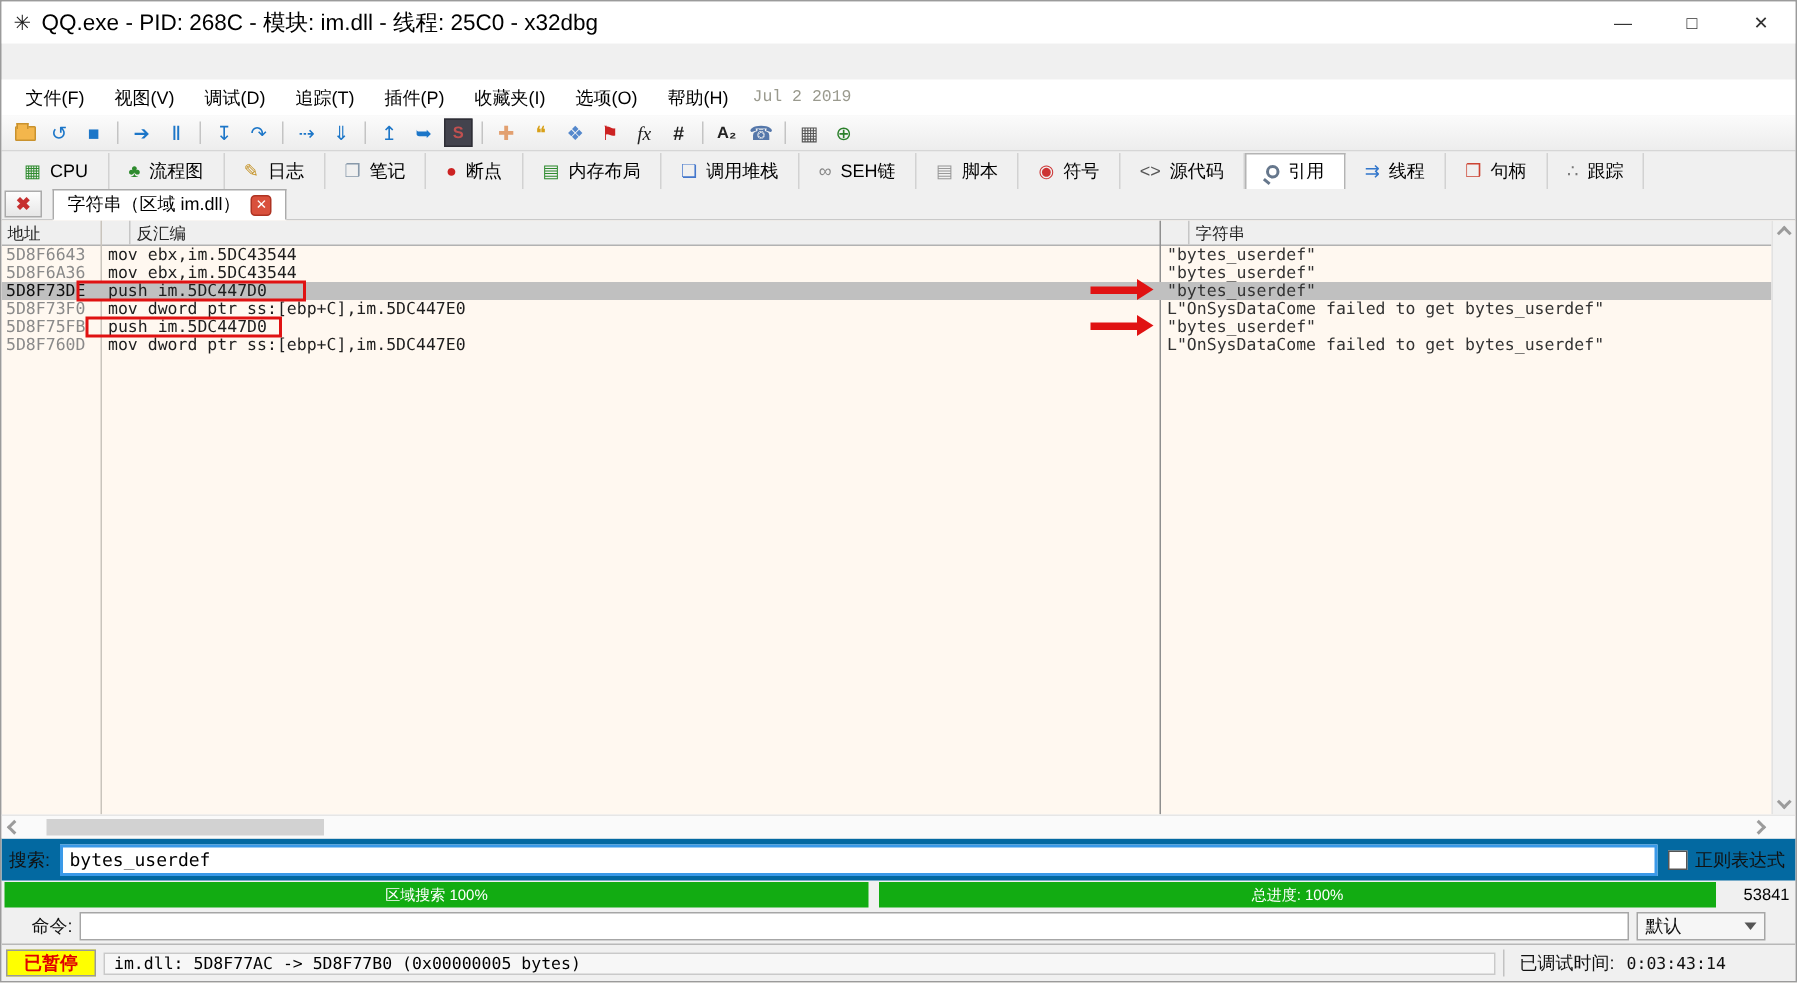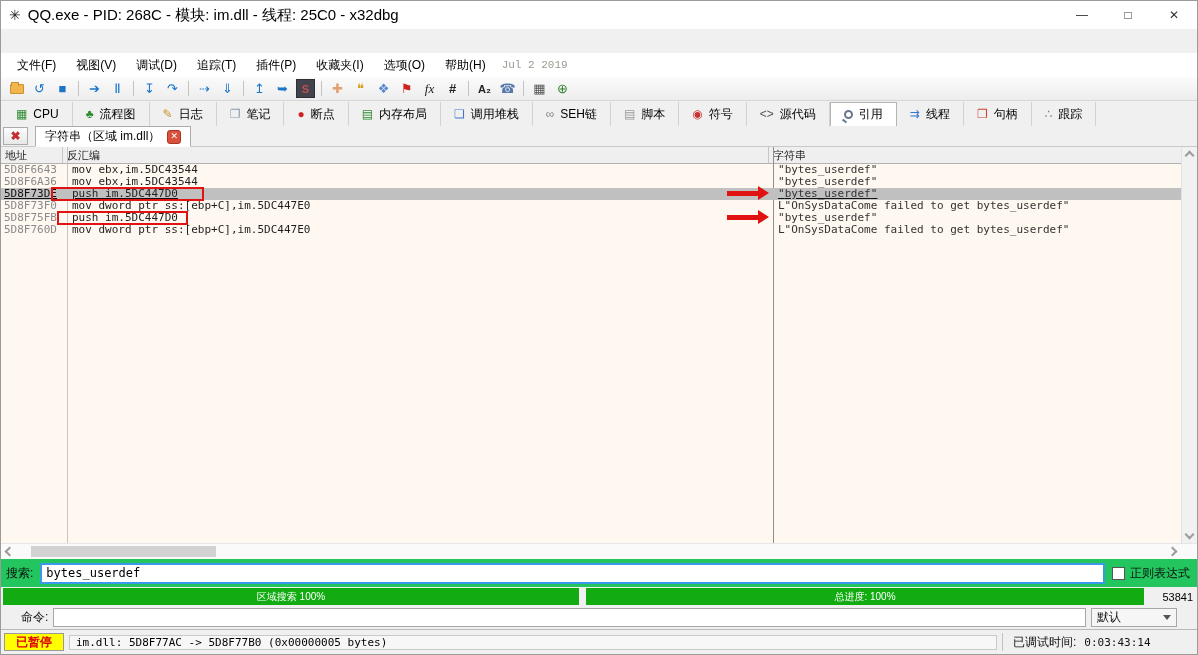--- a/index.html
+++ b/index.html
@@ -39,46 +39,46 @@
   .css-mag:after{content:""; position:absolute; width:5px; height:2px; background:#66778C; transform:rotate(40deg); left:-4px; top:8px;}
   .tabrow2{height:21px; background:#F0F0F0; display:flex; align-items:stretch; padding:0 0 0 2px; flex:none; border-bottom:1px solid #C9C9C9;}
   .closeall-btn{width:25px; margin:1px 2px 1px 0; border:1px solid #ABABAB; background:linear-gradient(#FDFDFD,#E7E7E7); color:#C62F2F; font-weight:bold; display:flex; align-items:center; justify-content:center; font-size:12px;}
   .doc-tab{background:#FFFFFF; border:1px solid #ABABAB; border-bottom:1px solid #FFFFFF; margin-left:5px; margin-bottom:-1px; padding:0 9px; display:flex; align-items:center; gap:7px;}
   .doc-tab-label{color:#000;}
   .doc-close{width:14px; height:14px; background:#D9503C; border:1px solid #AE3322; border-radius:3px; color:#FFF; font-size:9px; line-height:1; display:flex; align-items:center; justify-content:center;}
   
   .table-area{flex:1; position:relative; background:#FFF8F0; font-family:"DejaVu Sans Mono","Liberation Mono",monospace; font-size:11px; overflow:hidden;}
   .tbl-header{position:absolute; top:0; left:0; right:16px; height:17px; background:#EFEFEF; border-bottom:1px solid #B2B2B2; display:flex; font-family:"Liberation Sans",sans-serif; font-size:11px; color:#222;}
   .hcell{display:flex; align-items:center; padding-left:4px; border-right:1px solid #C6C6C6; height:100%;}
-  .hc-addr{width:62px;} .hc-dis{width:706px;} .hc-str{flex:1; border-right:none;}
+  .hc-addr{width:86px;} .hc-dis{width:706px;} .hc-str{flex:1; border-right:none;}
   .vline{position:absolute; top:0; bottom:16px; width:1px;}
   .vline1{left:66px; background:#C9C4BC;}
   .vline2{left:772px; background:#8F8F8F;}
   .rows{position:absolute; top:17px; left:0; right:16px;}
   .trow{height:12px; line-height:12px; display:flex; white-space:pre;}
-  .trow.selected{background:#C0C0C0;text-decoration:underline;}
+  .trow.selected{background:#C0C0C0;}
   .c-addr{width:66px; padding-left:3px; color:#8A8A8A; overflow:hidden;}
   .trow.selected .c-addr{color:#101010;}
   .c-dis{width:706px; padding-left:5px; color:#1E1E1E; overflow:hidden;}
   .c-str{flex:1; padding-left:5px; color:#333; overflow:hidden;}
   .match{border-bottom:1px solid #D40000;}
   .box-overlay{position:absolute; border:2px solid #E01212; pointer-events:none;}
   .ref-arrow{position:absolute; height:5px; background:#E01212; pointer-events:none;}
   .ref-arrow:after{content:""; position:absolute; right:-11px; top:-5px; border-left:11px solid #E01212; border-top:7px solid transparent; border-bottom:7px solid transparent;}
   
   .vscroll{position:absolute; top:0; right:0; bottom:16px; width:16px; background:#F1F1F1; border-left:1px solid #E2E2E2;}
   .chev{width:7px; height:7px; border-left:2px solid #9B9B9B; border-top:2px solid #9B9B9B; position:absolute; left:4px;}
   .chev-up{top:5px; transform:rotate(45deg);}
   .chev-down{bottom:5px; transform:rotate(225deg);}
   .hscroll{position:absolute; left:0; right:0; bottom:0; height:16px; background:#FAFAFA; border-top:1px solid #E6E6E6;}
   .chev-left{position:absolute; left:5px; top:4px; width:7px; height:7px; border-left:2px solid #9B9B9B; border-bottom:2px solid #9B9B9B; transform:rotate(45deg);}
   .chev-right{position:absolute; right:21px; top:4px; width:7px; height:7px; border-right:2px solid #9B9B9B; border-top:2px solid #9B9B9B; transform:rotate(45deg);}
   .hthumb{position:absolute; left:30px; top:2px; width:185px; height:11px; background:#D2D2D2;}
   
-  .search-row{height:28px; display:flex; align-items:center; background:#22c55e; padding:0 5px; gap:7px; flex:none;}
+  .search-row{height:28px; display:flex; align-items:center; background:#0369a1; padding:0 5px; gap:7px; flex:none;}
   .search-input{flex:1; height:21px; border:2px solid #3A99E8; background:#FFF; font-family:"DejaVu Sans Mono","Liberation Mono",monospace; font-size:12px; padding:0 4px; outline:none;}
   .cbx{width:13px; height:13px; border:1px solid #555; background:#FFF; display:inline-block;}
   .regex-wrap{display:flex; align-items:center; gap:5px; padding-right:2px;}
   
   .progress-row{height:19px; display:flex; align-items:center; gap:7px; padding:0 2px; flex:none;}
   .pbar{height:17px; background:#12AC12; color:#FFF; font-size:10px; display:flex; align-items:center; justify-content:center; overflow:hidden;}
   .pbar1{width:576px;} .pbar2{flex:1;}
   .pcount{width:44px; text-align:right; padding-right:2px; color:#000; font-size:11px;}
   
   .command-row{height:23px; display:flex; align-items:center; gap:5px; padding:0 20px; flex:none;}

